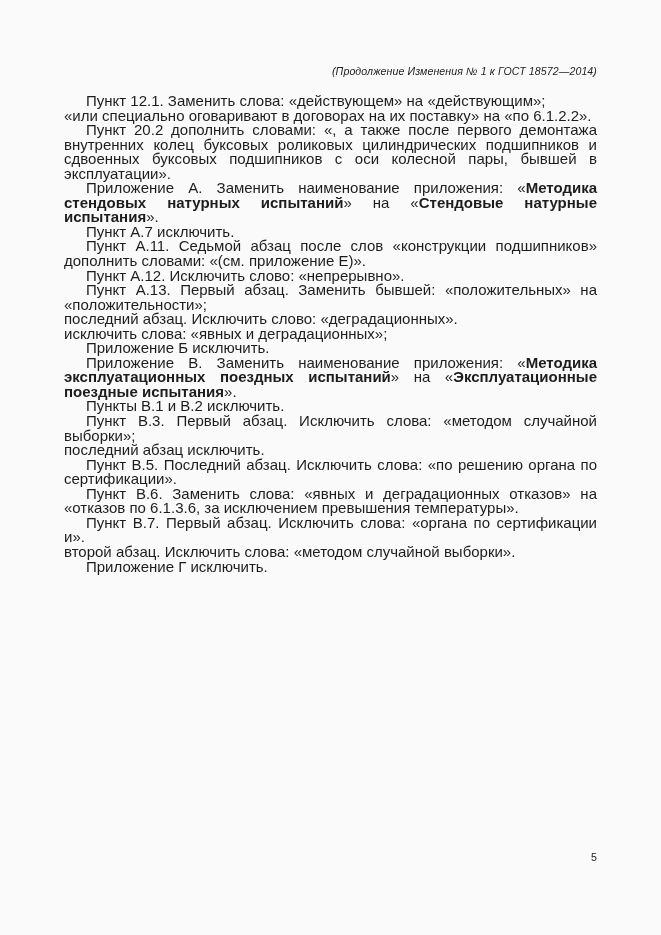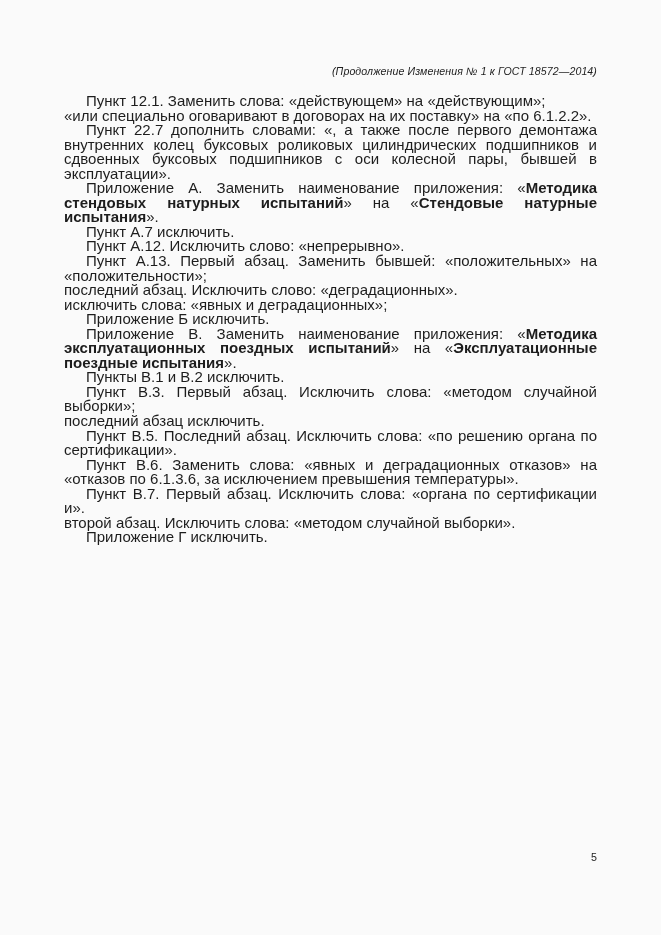--- a/index.html
+++ b/index.html
@@ -73,23 +73,24 @@
 </head>
 <body>
 
 <div class="page">
 
   <div class="header-line">(Продолжение Изменения № 1 к ГОСТ 18572—2014)</div>
 
   <div class="body-block">
       <p class="para indent">Пункт 12.1. Заменить слова: «действующем» на «действующим»;</p>
       <p class="para noindent">«или специально оговаривают в договорах на их поставку» на «по 6.1.2.2».</p>
-      <p class="para indent">Пункт 22.7 дополнить словами: «, а также после первого демонтажа внутренних колец буксовых роликовых цилиндрических подшипников и сдвоенных буксовых подшипников с оси колесной пары, бывшей в эксплуатации».</p>
+      <p class="para indent">Пункт 20.2 дополнить словами: «, а также после первого демонтажа внутренних колец буксовых роликовых цилиндрических подшипников и сдвоенных буксовых подшипников с оси колесной пары, бывшей в эксплуатации».</p>
       <p class="para indent"><span>Приложение А. Заменить наименование приложения: «</span><b>Методика стендовых натурных испытаний</b><span>» на «</span><b>Стендовые натурные испытания</b><span>».</span></p>
       <p class="para indent">Пункт А.7 исключить.</p>
+      <p class="para indent">Пункт А.11. Седьмой абзац после слов «конструкции подшипников» дополнить словами: «(см. приложение Е)».</p>
       <p class="para indent">Пункт А.12. Исключить слово: «непрерывно».</p>
       <p class="para indent">Пункт А.13. Первый абзац. Заменить бывшей: «положительных» на «положительности»;</p>
       <p class="para noindent">последний абзац. Исключить слово: «деградационных».</p>
       <p class="para noindent">исключить слова: «явных и деградационных»;</p>
       <p class="para indent">Приложение Б исключить.</p>
       <p class="para indent"><span>Приложение В. Заменить наименование приложения: «</span><b>Методика эксплуатационных поездных испытаний</b><span>» на «</span><b>Эксплуатационные поездные испытания</b><span>».</span></p>
       <p class="para indent">Пункты В.1 и В.2 исключить.</p>
       <p class="para indent">Пункт В.3. Первый абзац. Исключить слова: «методом случайной выборки»;</p>
       <p class="para noindent">последний абзац исключить.</p>
       <p class="para indent">Пункт В.5. Последний абзац. Исключить слова: «по решению органа по сертификации».</p>

